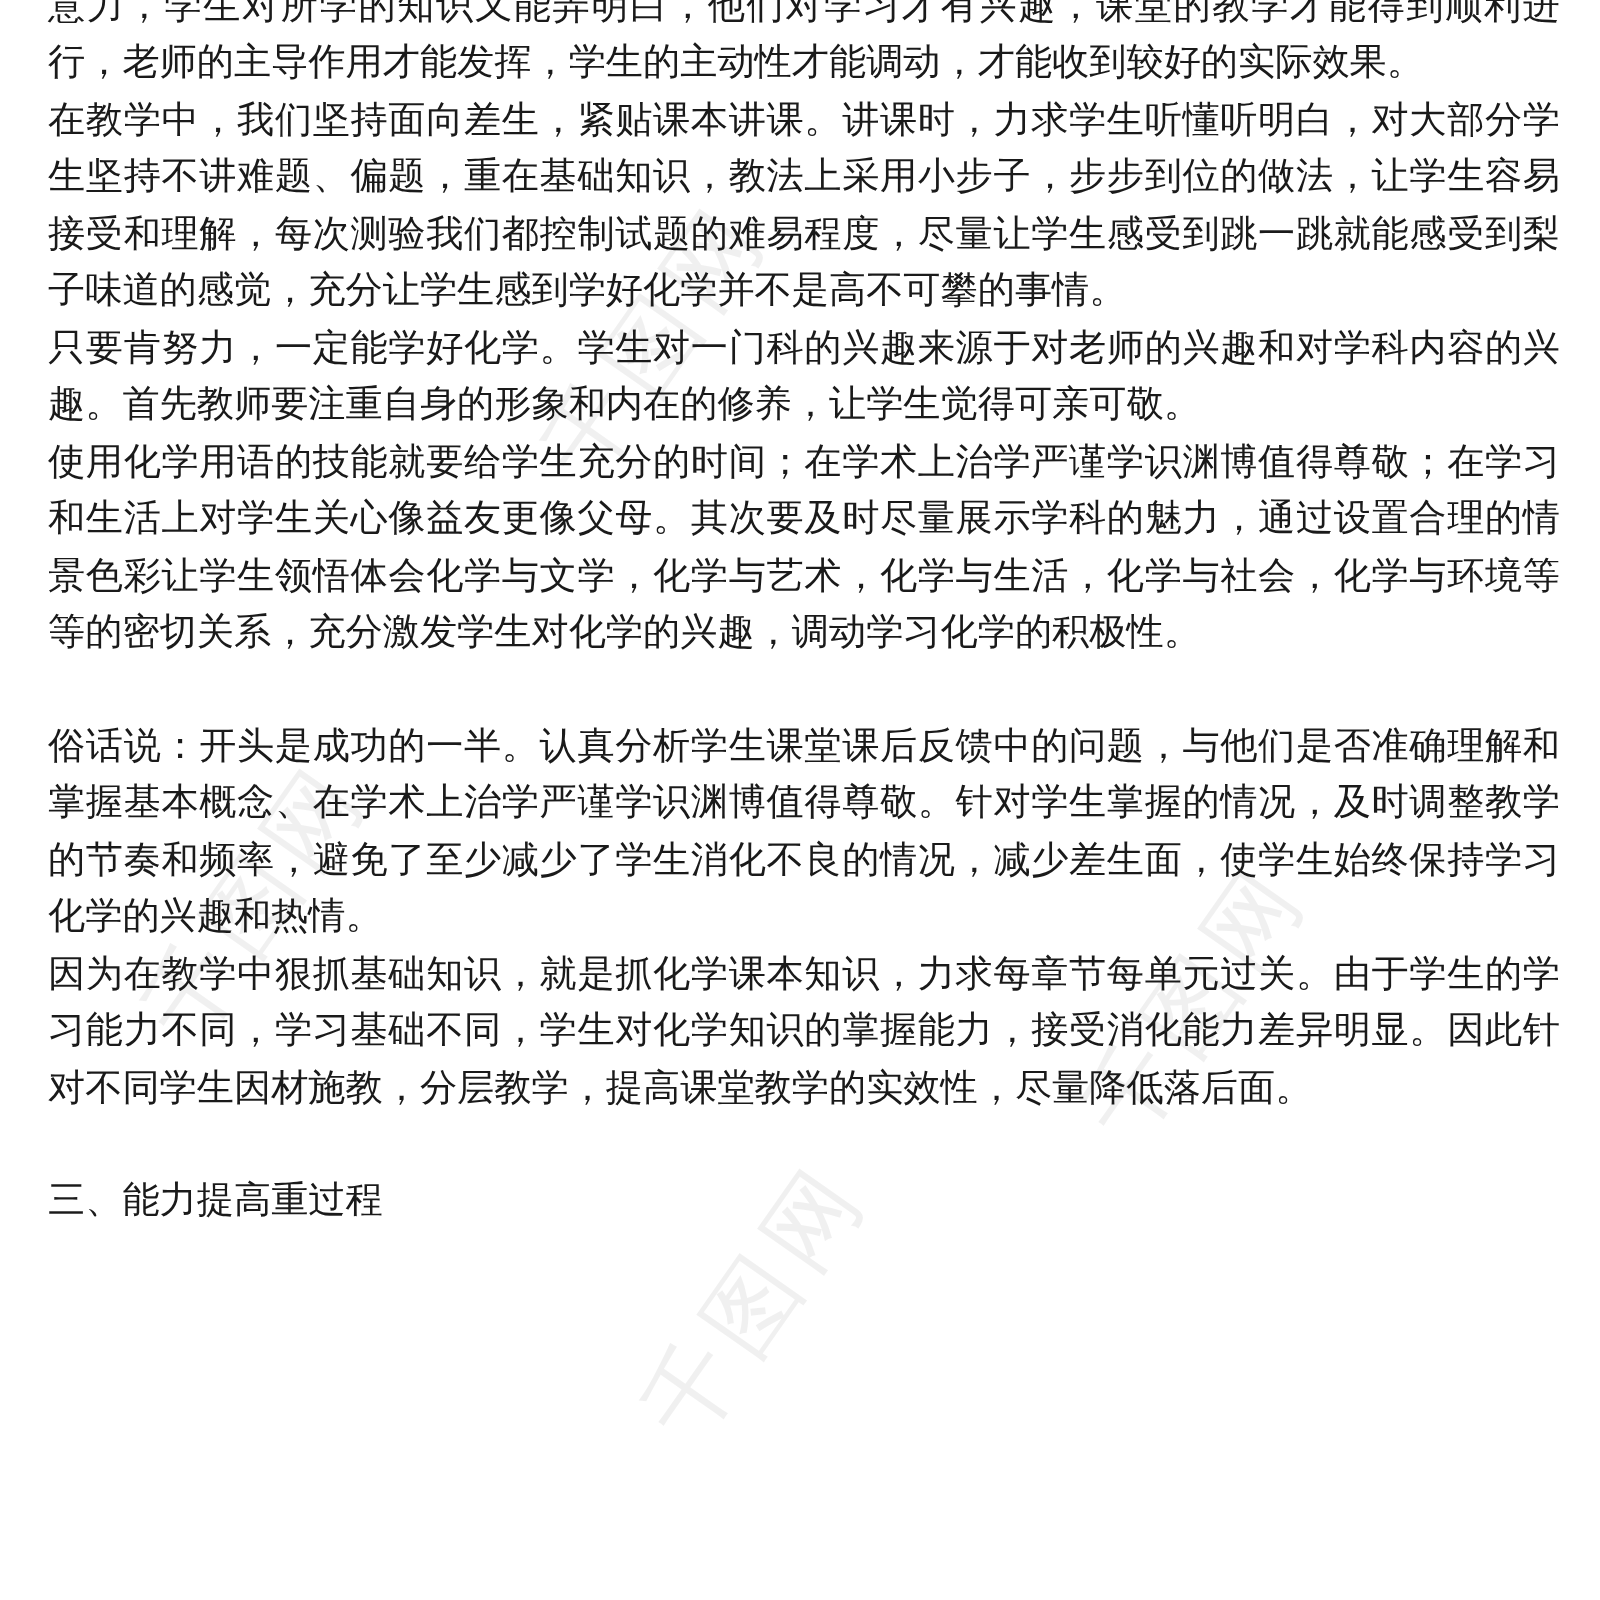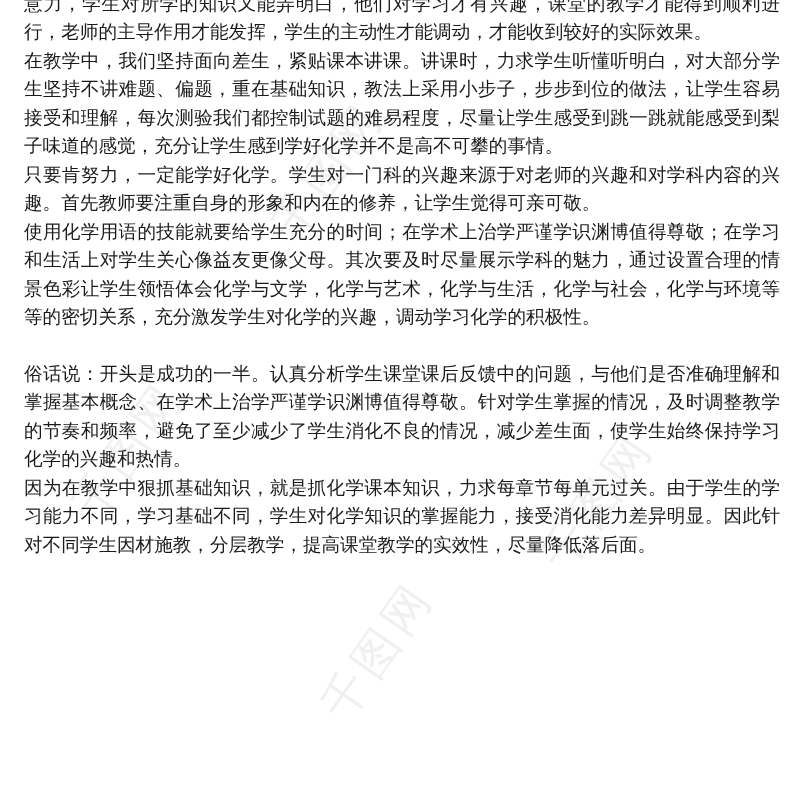--- a/index.html
+++ b/index.html
@@ -32,13 +32,14 @@
 
 <div class="doc">
   <p class="para">意力，学生对所学的知识又能弄明白，他们对学习才有兴趣，课堂的教学才能得到顺利进行，老师的主导作用才能发挥，学生的主动性才能调动，才能收到较好的实际效果。</p>
   <p class="para">在教学中，我们坚持面向差生，紧贴课本讲课。讲课时，力求学生听懂听明白，对大部分学生坚持不讲难题、偏题，重在基础知识，教法上采用小步子，步步到位的做法，让学生容易接受和理解，每次测验我们都控制试题的难易程度，尽量让学生感受到跳一跳就能感受到梨子味道的感觉，充分让学生感到学好化学并不是高不可攀的事情。</p>
   <p class="para">只要肯努力，一定能学好化学。学生对一门科的兴趣来源于对老师的兴趣和对学科内容的兴趣。首先教师要注重自身的形象和内在的修养，让学生觉得可亲可敬。</p>
   <p class="para">使用化学用语的技能就要给学生充分的时间；在学术上治学严谨学识渊博值得尊敬；在学习和生活上对学生关心像益友更像父母。其次要及时尽量展示学科的魅力，通过设置合理的情景色彩让学生领悟体会化学与文学，化学与艺术，化学与生活，化学与社会，化学与环境等等的密切关系，充分激发学生对化学的兴趣，调动学习化学的积极性。</p>
   <div class="gap"></div>
   <p class="para">俗话说：开头是成功的一半。认真分析学生课堂课后反馈中的问题，与他们是否准确理解和掌握基本概念、在学术上治学严谨学识渊博值得尊敬。针对学生掌握的情况，及时调整教学的节奏和频率，避免了至少减少了学生消化不良的情况，减少差生面，使学生始终保持学习化学的兴趣和热情。</p>
   <p class="para">因为在教学中狠抓基础知识，就是抓化学课本知识，力求每章节每单元过关。由于学生的学习能力不同，学习基础不同，学生对化学知识的掌握能力，接受消化能力差异明显。因此针对不同学生因材施教，分层教学，提高课堂教学的实效性，尽量降低落后面。</p>
   <div class="gap"></div>
+  <p class="heading">三、能力提高重过程</p>
 </div>
 
 </body></html>

